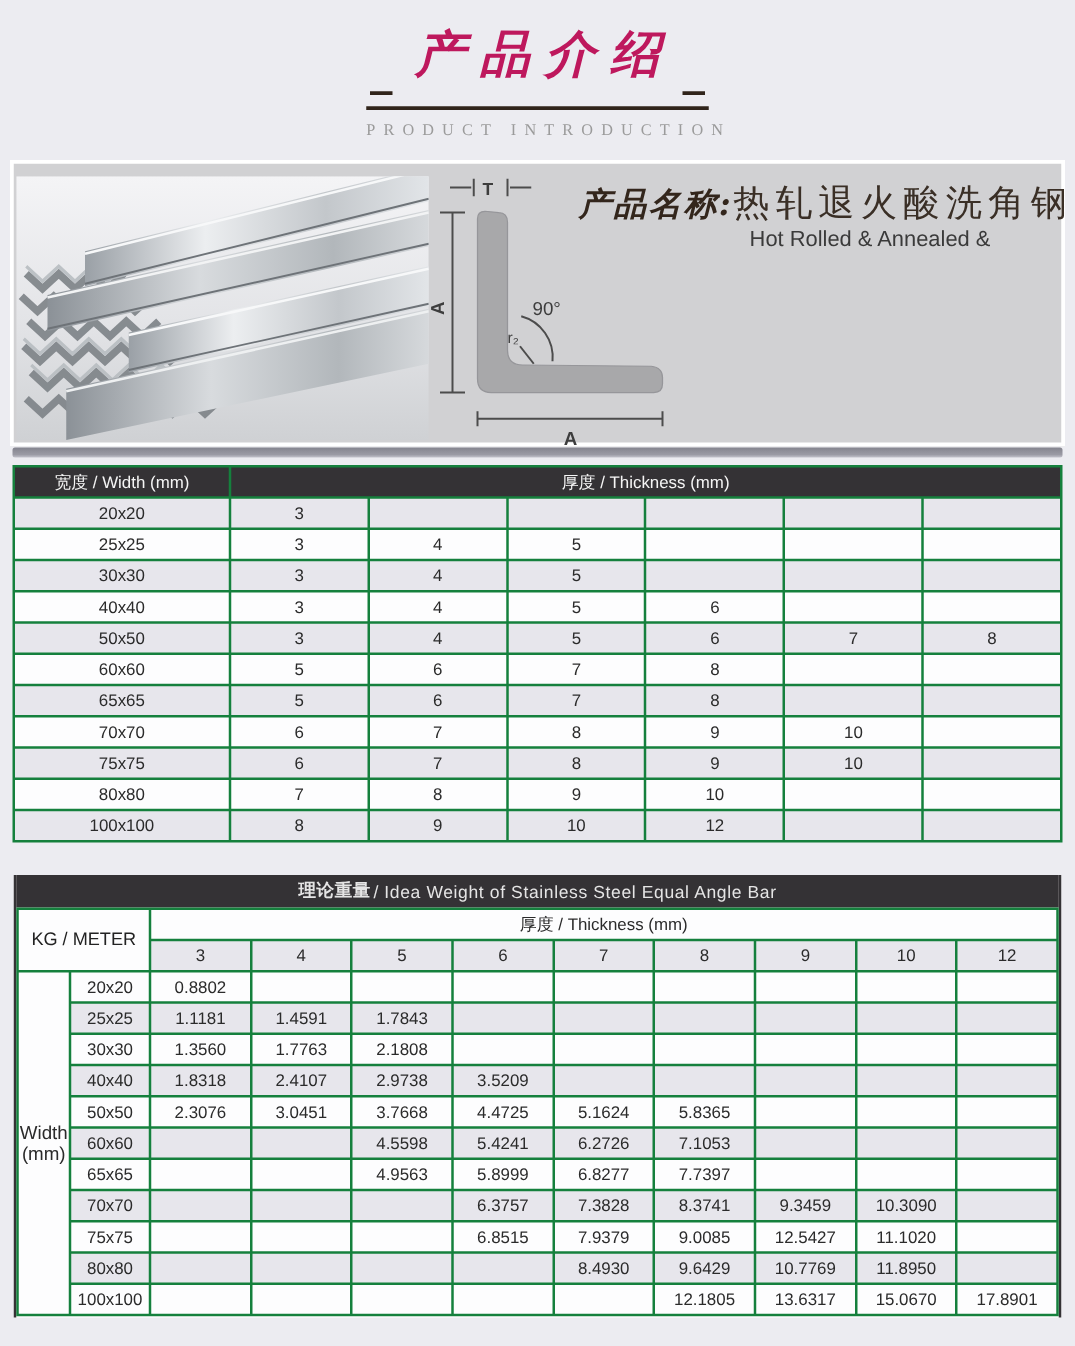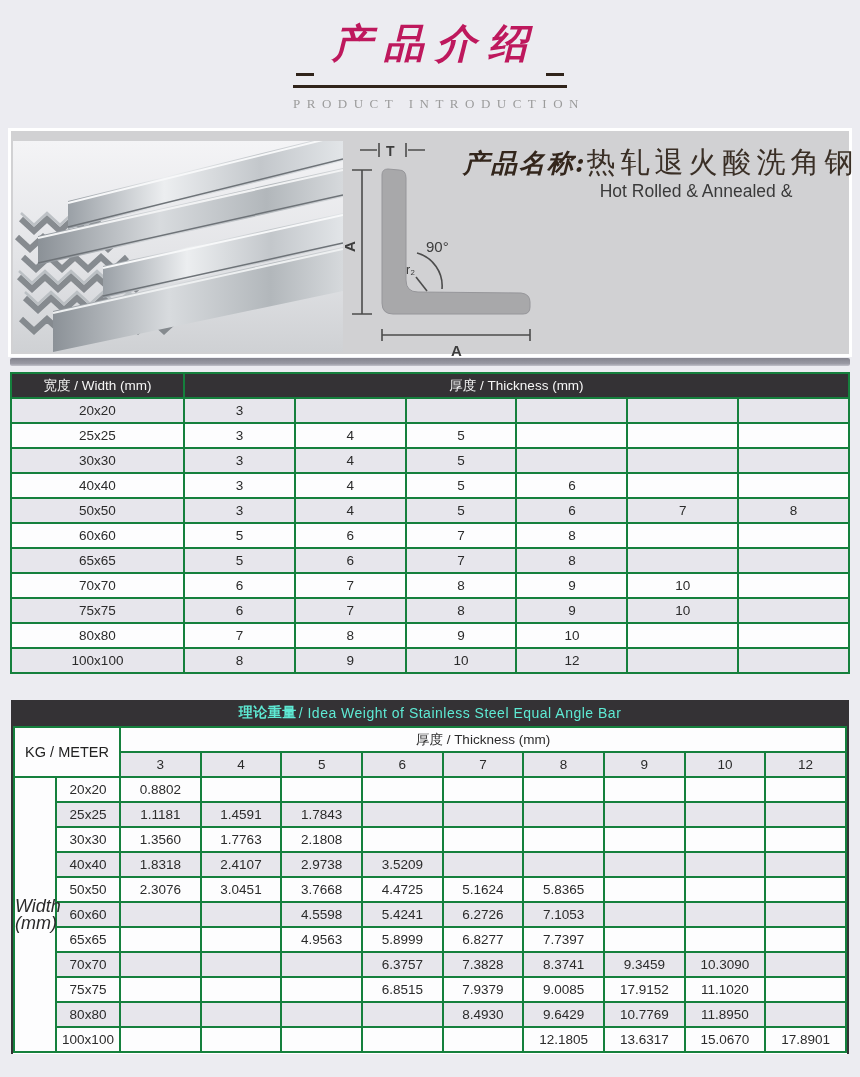--- a/index.html
+++ b/index.html
@@ -70,29 +70,29 @@
   td, th { font-size:13.5px; color:#2b2b2b; }
   
   .size-table { position:absolute; left:10px; top:372px; width:840px; }
   
   .wt-wrap {
     position:absolute; left:11px; top:700px; width:838px;
     border-left:2px solid #343235; border-right:2px solid #343235;
     background:#fff; padding-bottom:1px;
   }
   .wt-title {
-    height:26px; background:#343235; color:#5eead4; font-size:14px;
+    height:26px; background:#343235; color:#e5e5e5; font-size:14px;
     display:flex; align-items:center; justify-content:center; letter-spacing:0.5px;
   }
   .wt-title b { font-weight:bold; margin-right:2px; }
   .wt-wrap table { width:100%; }
   td.kgm, th.kgm { background:#fdfdfe; font-size:14.5px; color:#222; }
   th.thk { background:#fdfdfe; }
   tr.thkvals th { background:#e7e6ec; }
-  td.wlabel { background:#fdfdfe; font-size:18px; line-height:17px;font-style:italic; }
+  td.wlabel { background:#fdfdfe; font-size:15px; line-height:17px; }
 </style>
 </head>
 <body>
 
 <div class="hdr">
   <div class="hdr-title">产品介绍</div>
   <div class="hdr-deco">
     <div class="hdr-dashes">
       <div class="hdr-dash"></div>
       <div class="hdr-dash"></div>
@@ -435,21 +435,21 @@
           <td></td>
         </tr>
         <tr class="white">
           <td>75x75</td>
           <td></td>
           <td></td>
           <td></td>
           <td>6.8515</td>
           <td>7.9379</td>
           <td>9.0085</td>
-          <td>17.9152</td>
+          <td>12.5427</td>
           <td>11.1020</td>
           <td></td>
         </tr>
         <tr class="gray">
           <td>80x80</td>
           <td></td>
           <td></td>
           <td></td>
           <td></td>
           <td>8.4930</td>

